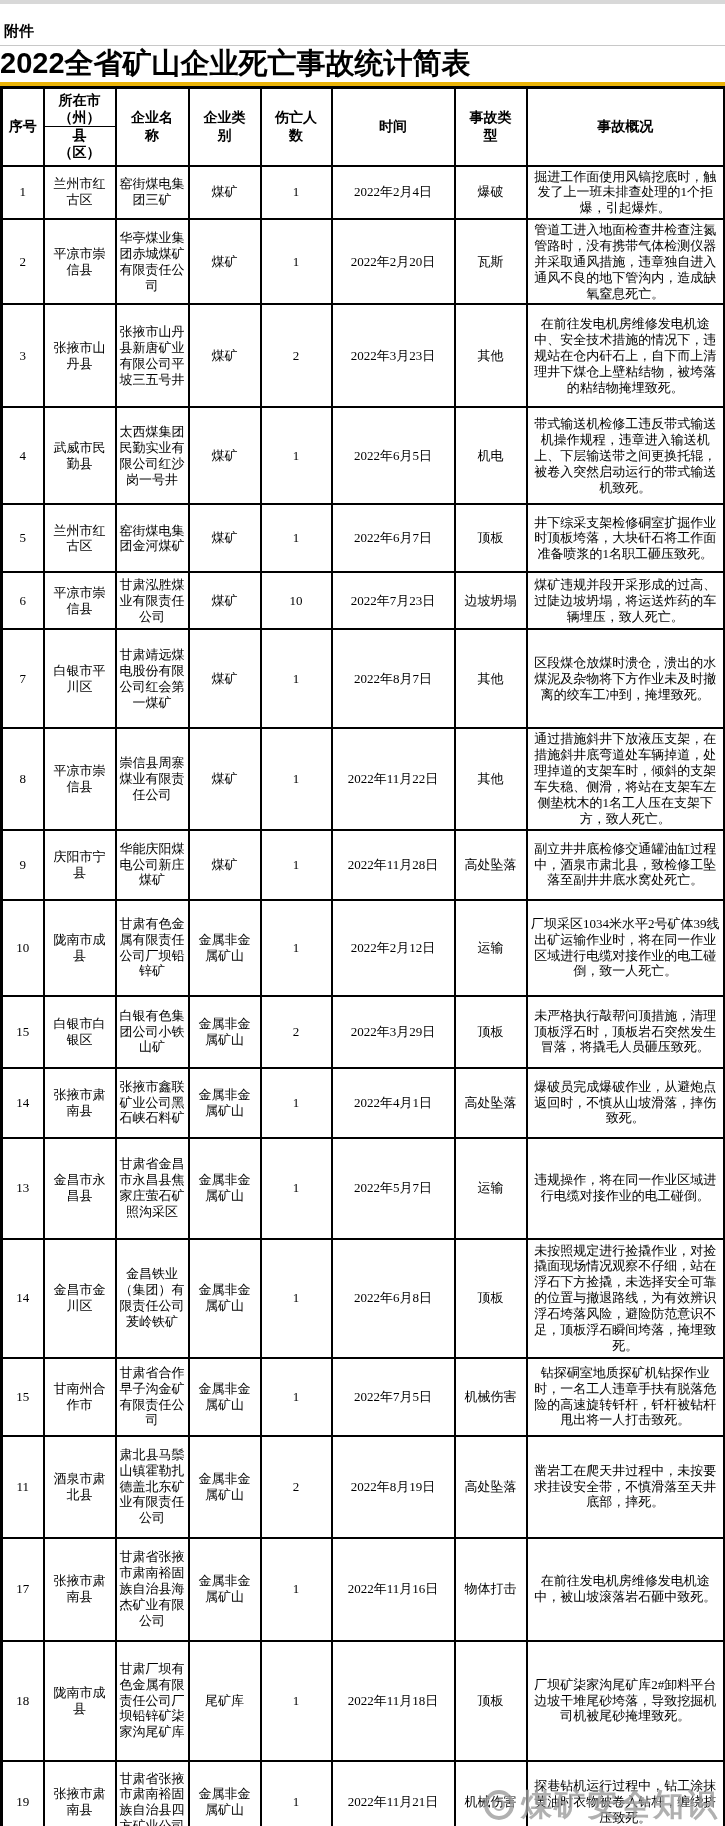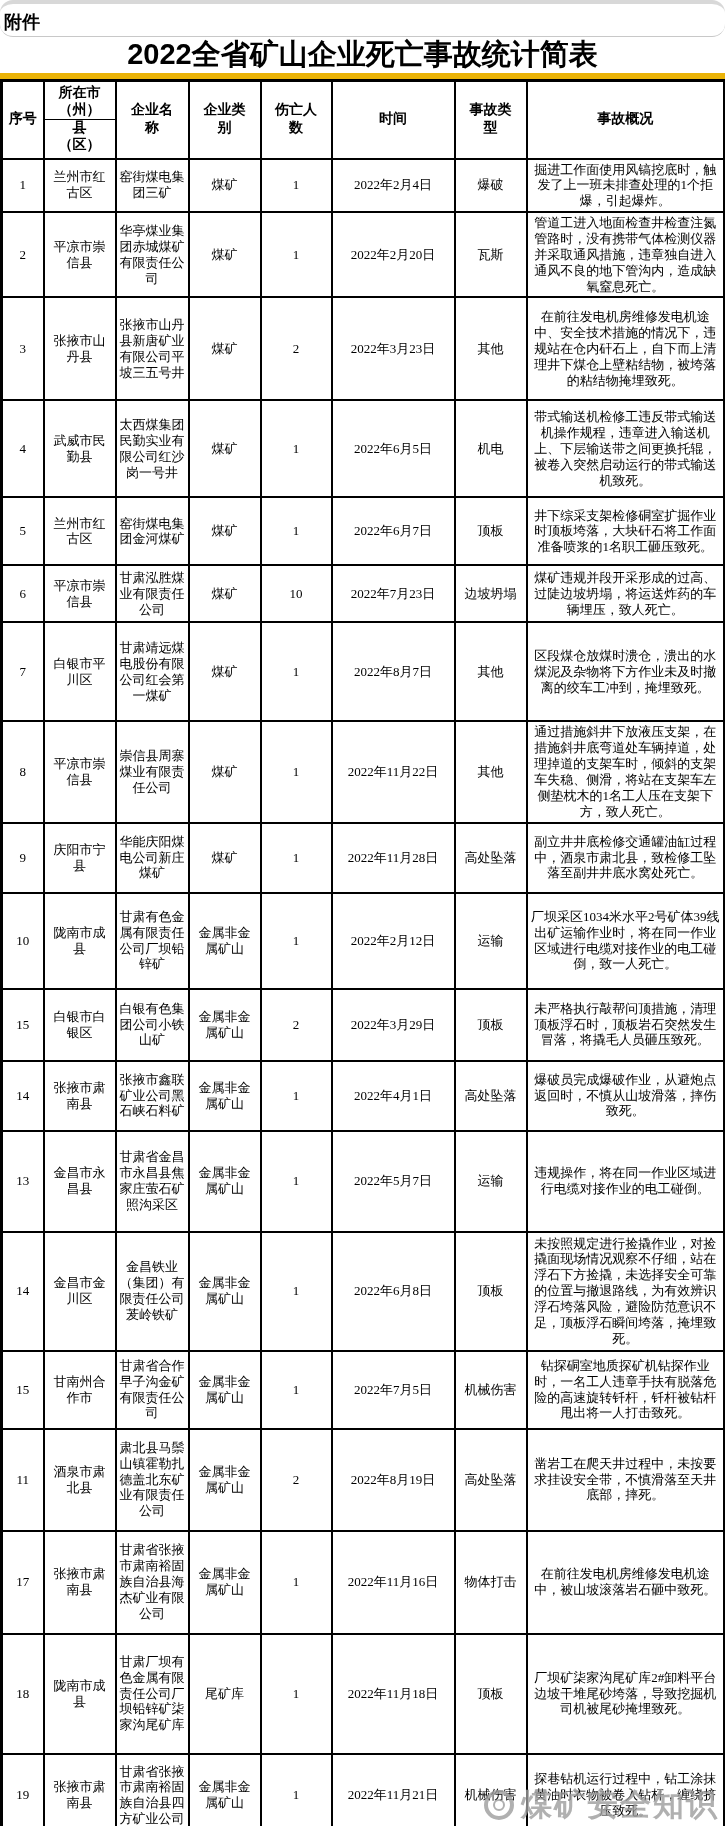--- a/index.html
+++ b/index.html
@@ -8,43 +8,43 @@
     width:725px;height:1826px;
     background:#ffffff;
     overflow:hidden;
     font-family:"Liberation Serif", serif;
     color:#000;
   }
   .attachment{
     border-top:4px solid #d8d8d8;
     border-bottom:1px solid #c8c8c8;
     font-family:"Liberation Sans", sans-serif;
-    font-weight:bold;font-size:18px;
-    padding:6px 0 2px 4px;height:24px;line-height:24px;border-radius:13px;
+    font-weight:bold;font-size:15px;
+    padding:15px 0 2px 4px;height:24px;line-height:24px;
   }
   .title{
-    margin:0;border-bottom:6px solid #eab308;
+    margin:0;border-bottom:4px solid #eab308;
     font-family:"Liberation Sans", sans-serif;
     font-weight:bold;font-size:29px;
-    text-align:center;height:36px;line-height:34px;
+    text-align:left;height:36px;line-height:34px;
   }
   table.acc{
     width:723px;table-layout:fixed;
     border-collapse:collapse;border:3px solid #000;
   }
   table.acc th, table.acc td{
     border:2px solid #000;
     vertical-align:middle;
     text-align:center;
     padding:2px 3px;
     overflow:hidden;
     word-break:break-all;
   }
   table.acc th{
-    font-family:Liberation Mono, monospace;
+    font-family:Liberation Sans, sans-serif;
     font-weight:bold;font-size:14px;
     white-space:pre-line;line-height:1.25;
     position:relative;
   }
   table.acc td{
     font-size:13px;line-height:1.22;
   }
   thead tr{height:78px;}
   th.th-location::after{
     content:"";position:absolute;left:0;right:0;top:49%;

